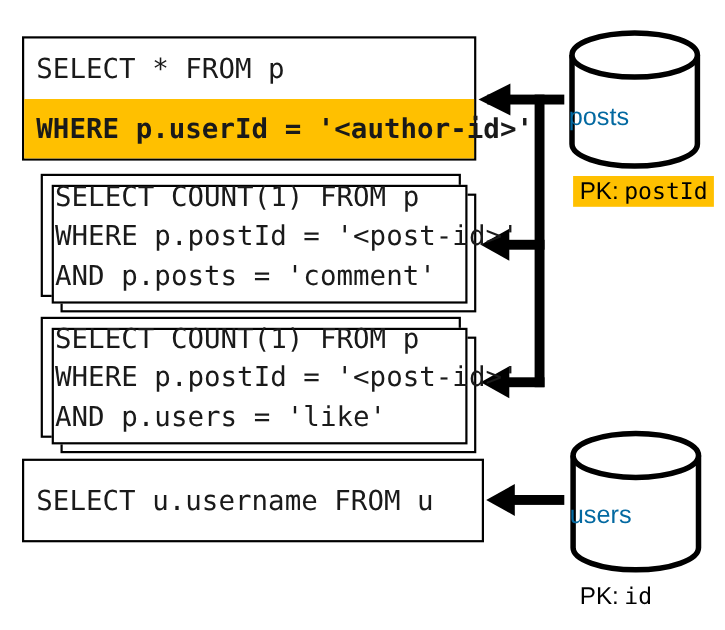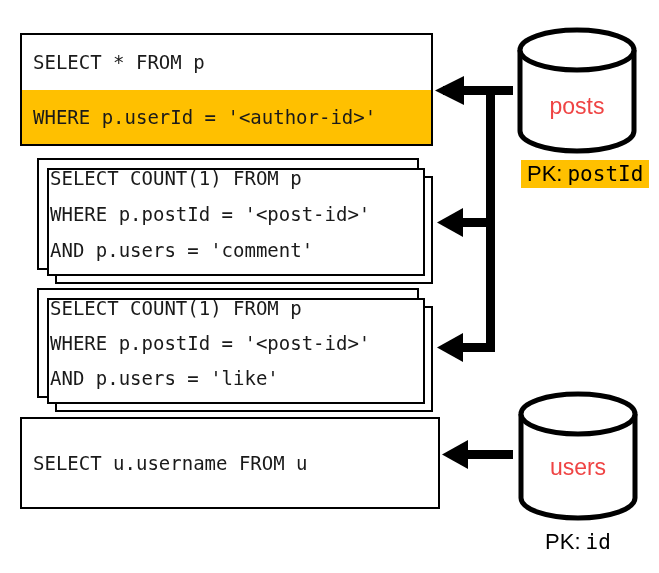--- a/index.html
+++ b/index.html
@@ -19,49 +19,48 @@
     pointer-events: none;
   }
   .qbox {
     position: absolute;
     box-sizing: border-box;
     background: #ffffff;
     border: 2px solid #000000;
     display: flex;
     flex-direction: column;
     font-family: "DejaVu Sans Mono", monospace;
-    font-size: 19px;
+    font-size: 25px;
     color: #1a1a1a;
     z-index: 0;
   }
   .qbox .row {
     flex: 1;
     display: flex;
     align-items: center;
     padding: 0 11px;
     white-space: pre;
   }
-  .qbox .row.hl { background: var(--hl, #FFC000); }
+  .qbox .row.hl { background: var(--hl, #FFC000); font-weight: bold; }
   .stack::before, .stack::after {
     content: "";
     position: absolute;
     width: 100%;
     height: 100%;
     box-sizing: border-box;
     background: #ffffff;
     border: 2px solid #000000;
   }
   .stack::after  { left: 8px;  top: 8px;  z-index: -1; }
   .stack::before { left: 16px; top: 16px; z-index: -2; }
   .db-name {
     position: absolute;
-    text-align: center;
     font-size: 23px;
     line-height: 28px;
-    color: #ef4444;
+    color: #0369a1;
   }
   .pk-label {
     position: absolute;
     font-size: 22px;
     line-height: 25px;
     color: #000000;
     white-space: pre;
   }
   .pk-label.hl { background: var(--hl, #FFC000); padding: 1px 6px; }
   .pk-label .field {
@@ -105,32 +104,32 @@
   </svg>
 
   <div class="qbox" style="left:20px; top:33px; width:413px; height:113px;">
     <div class="row">SELECT * FROM p</div>
     <div class="row hl">WHERE p.userId = '&lt;author-id&gt;'</div>
   </div>
 
   <div class="qbox stack" style="left:37px; top:158px; width:382px; height:112px;">
     <div class="row">SELECT COUNT(1) FROM p</div>
     <div class="row">WHERE p.postId = '&lt;post-id&gt;'</div>
-    <div class="row">AND p.users = 'comment'</div>
+    <div class="row">AND p.posts = 'comment'</div>
   </div>
 
   <div class="qbox stack" style="left:37px; top:288px; width:382px; height:110px;">
     <div class="row">SELECT COUNT(1) FROM p</div>
     <div class="row">WHERE p.postId = '&lt;post-id&gt;'</div>
     <div class="row">AND p.users = 'like'</div>
   </div>
 
-  <div class="qbox" style="left:20px; top:417px; width:420px; height:92px;">
+  <div class="qbox" style="left:20px; top:417px; width:420px; height:76px;">
     <div class="row">SELECT u.username FROM u</div>
   </div>
 
   <div class="db-name" style="left:517px; top:92px; width:120px;">posts</div>
   <div class="db-name" style="left:518px; top:453px; width:120px;">users</div>
 
   <div class="pk-label hl" style="left:521px; top:160px;"><span>PK:</span><span class="field">postId</span></div>
-  <div class="pk-label center" style="left:518px; top:529px; width:120px;"><span>PK:</span><span class="field">id</span></div>
+  <div class="pk-label center" style="left:500px; top:529px; width:120px;"><span>PK:</span><span class="field">id</span></div>
 
 </div>
 
 </body></html>

